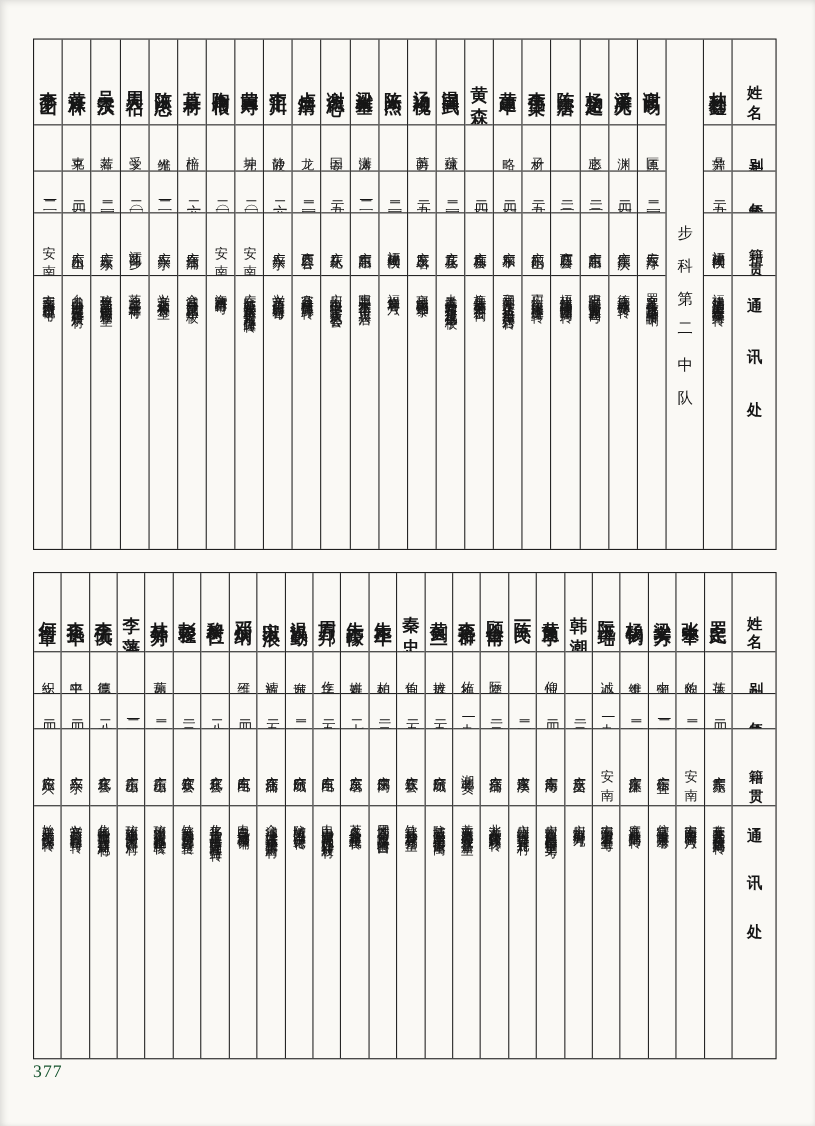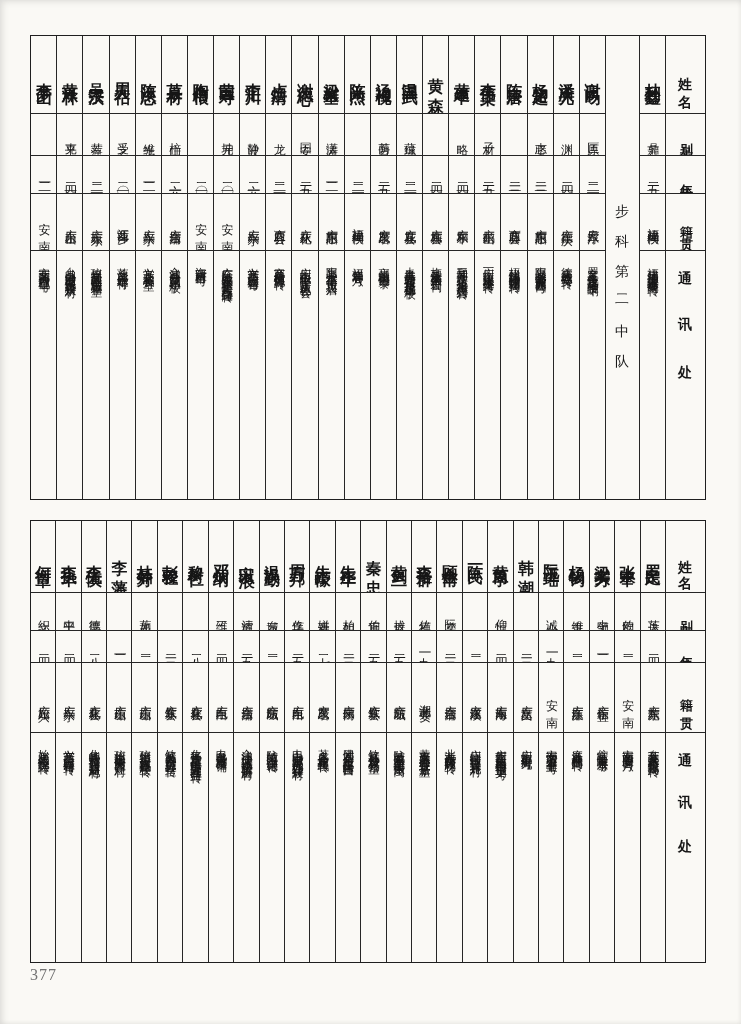--- a/index.html
+++ b/index.html
@@ -79,21 +79,21 @@
   .t1 .h-native .vtext{font-size:13px;letter-spacing:12px;margin-bottom:-12px;}
   .t2 .h-native .vtext{font-size:13px;letter-spacing:18px;margin-bottom:-18px;}
   .t1 .h-address .vtext{font-size:14px;letter-spacing:48px;margin-bottom:-48px;}
   .t2 .h-address .vtext{font-size:14px;letter-spacing:44px;margin-bottom:-44px;}
   .section-col .vtext{
     font-size:14px;letter-spacing:30px;margin-bottom:-30px;font-weight:normal;
   }
   .page-number{
     position:absolute;left:30px;top:966px;
     font-family:"Liberation Serif",serif;
-    font-size:16px;color:#737373;letter-spacing:1px;
+    font-size:16px;color:#14532d;letter-spacing:1px;
   }
 </style>
 </head>
 <body>
 
 <div class="page">
 
   <div class="reg-table t1" id="top-table">
     <div class="col header-col">
       <div class="cell r-name h-name">

